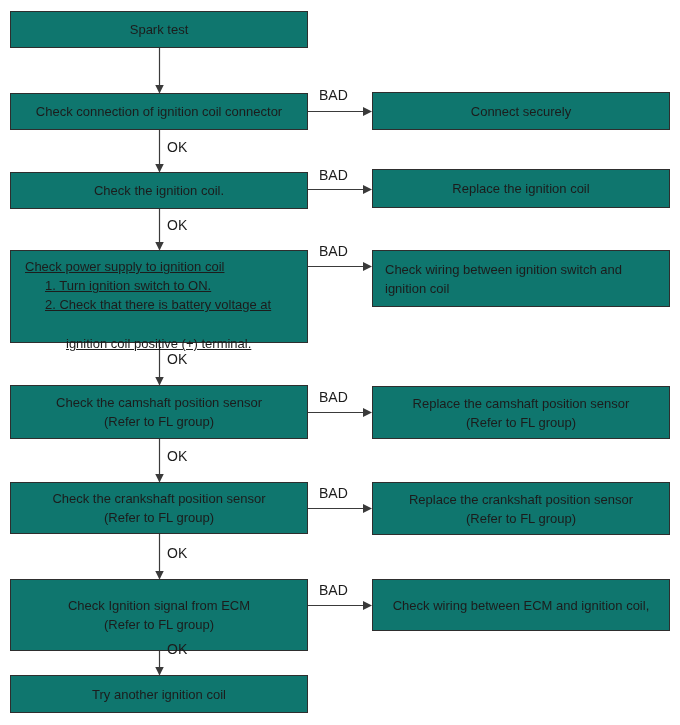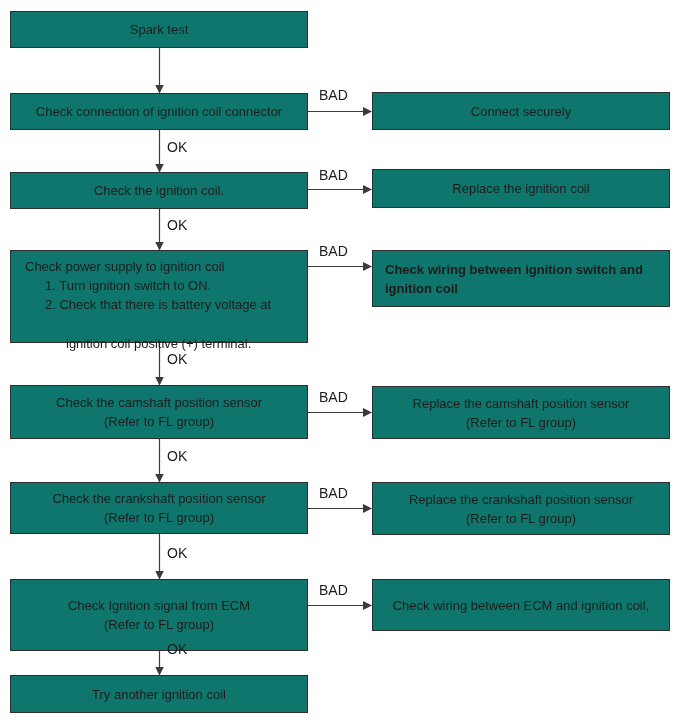--- a/index.html
+++ b/index.html
@@ -29,27 +29,27 @@
     align-items: center;
     text-align: center;
   }
   .box.col-left  { left: 10px;  width: 298px; }
   .box.col-right { left: 372px; width: 298px; }
   .box.align-left {
     align-items: flex-start;
     text-align: left;
     padding-left: 12px;
     padding-right: 8px;
-    font-weight: bold;
   }
   .box.list-box {
     justify-content: flex-start;
     align-items: stretch;
     text-align: left;
     padding: 6px 8px 6px 14px;
+    text-decoration: underline;
   }
   .list-box .item  { padding-left: 41px; text-indent: -21px; }
   .list-box .item2 { padding-left: 41px; margin-top: 20px; }
   .flow-label {
     position: absolute;
     font-size: 14px;
     line-height: 15px;
     font-weight: 400;
     white-space: nowrap;
   }

